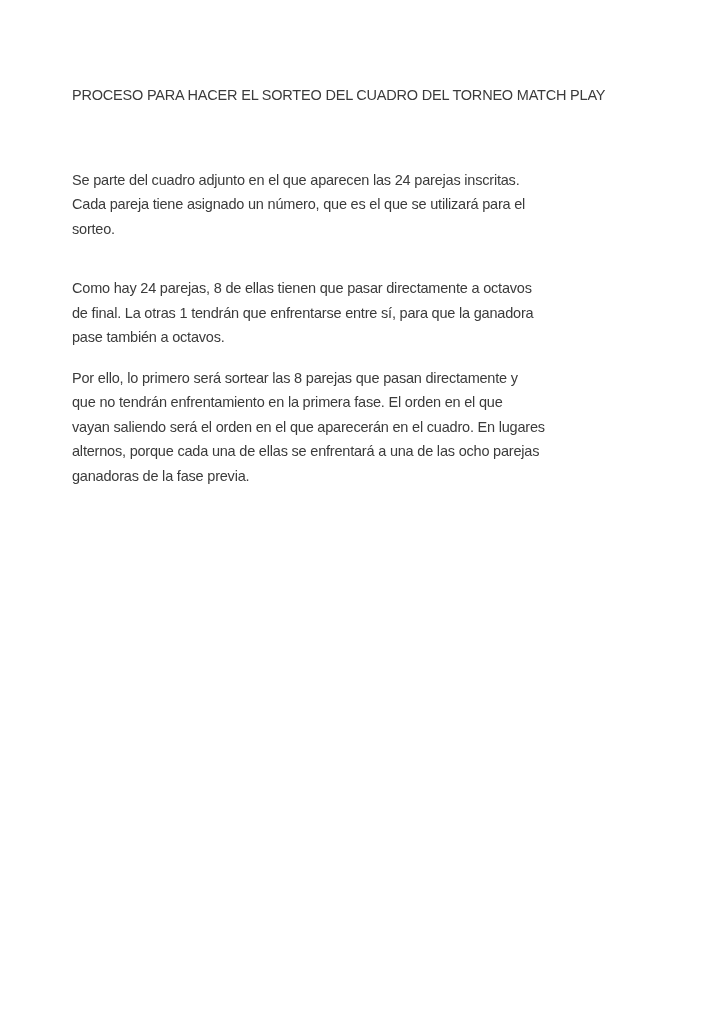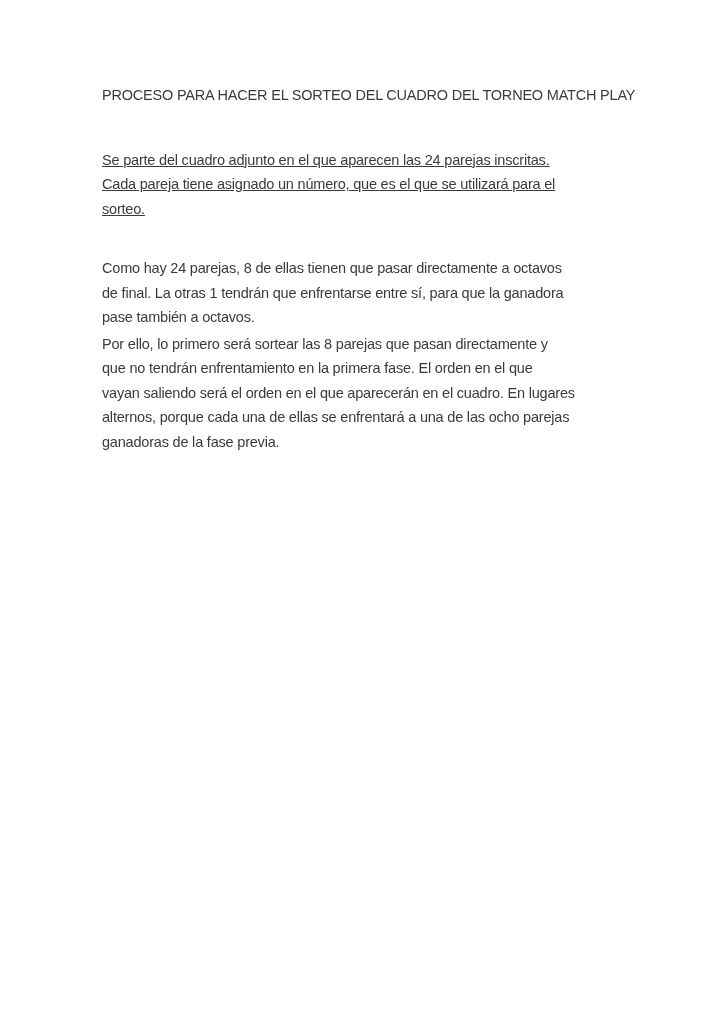--- a/index.html
+++ b/index.html
@@ -6,21 +6,21 @@
     margin: 0;
     padding: 0;
     background: #ffffff;
   }
   .page {
     position: relative;
     width: 724px;
     height: 1024px;
     background: var(--page-bg, #ffffff);
     box-sizing: border-box;
-    padding: 83px 42px 0 102px;
+    padding: 83px 42px 0 72px;
     overflow: hidden;
     font-family: "Liberation Sans", sans-serif;
     color: var(--text-color, #3b3b3b);
   }
   .doc-title {
     margin: 0;
     font-size: 14.5px;
     font-weight: normal;
     letter-spacing: -0.2px;
     line-height: 24.5px;
@@ -28,23 +28,23 @@
     max-width: 580px;
   }
   .para {
     margin: 0;
     font-size: 14.5px;
     letter-spacing: -0.2px;
     line-height: 24.5px;
     white-space: pre-line;
     max-width: 580px;
   }
-  .para.p1 { margin-top: 40px; text-decoration: underline; }
+  .para.p1 { margin-top: 60px; }
   .para.p2 { margin-top: 35px; }
-  .para.p3 { margin-top: 2px; }
+  .para.p3 { margin-top: 16px; }
   .para.p4 { margin-top: 2px; }
 </style>
 </head>
 <body>
 
 <main class="page">
   <h1 class="doc-title">PROCESO PARA HACER EL SORTEO DEL CUADRO DEL TORNEO MATCH PLAY</h1>
 
   <p class="para p1">Se parte del cuadro adjunto en el que aparecen las 24 parejas inscritas.
 Cada pareja tiene asignado un número, que es el que se utilizará para el

